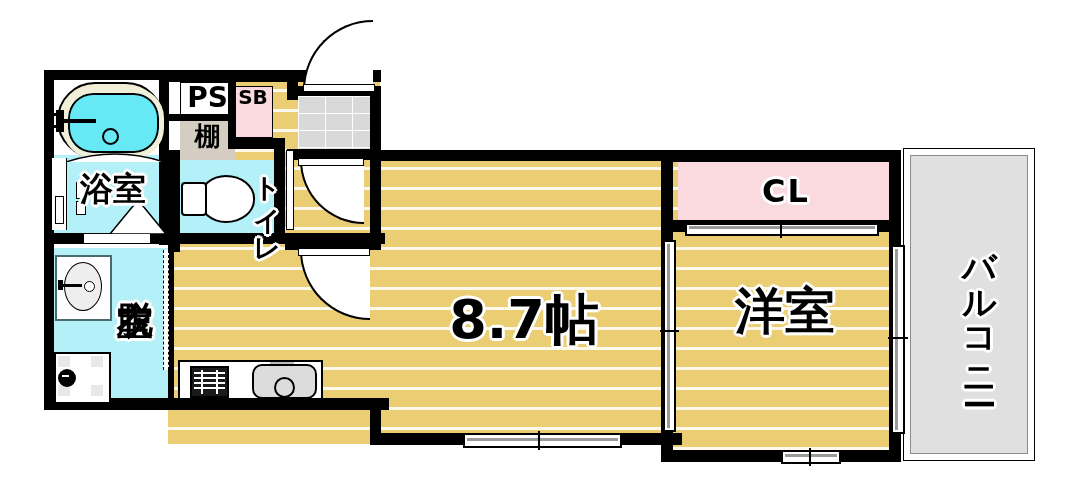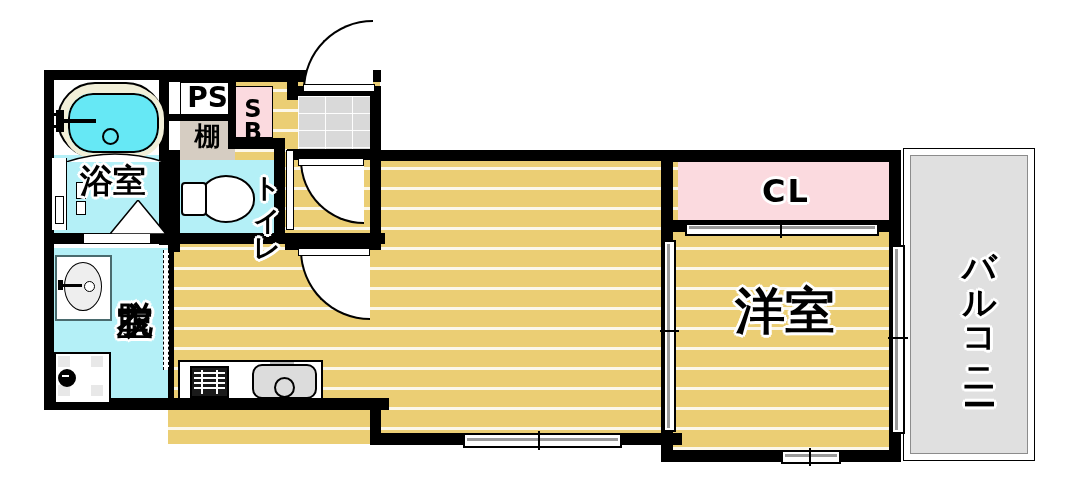--- a/index.html
+++ b/index.html
@@ -220,20 +220,21 @@
     <div class="stove-g" style="left:2px;top:19px;width:31px;height:1.6px;"></div>
     <div class="stove-g" style="left:9px;top:2px;width:1.6px;height:24px;"></div>
     <div class="stove-g" style="left:24px;top:2px;width:1.6px;height:24px;"></div>
   </div>
   <div class="ksink" style="left:252px;top:364px;width:61px;height:31px;"></div>
   <div class="ksinkhole" style="left:274px;top:377px;width:17px;height:17px;"></div>
   <div class="ktap" style="left:270px;top:362px;width:24px;height:2px;"></div>
 
   <div class="lbl" style="left:180px;top:84px;width:55px;font-size:28px;text-shadow:none;">PS</div>
   <div class="lbl" style="left:180px;top:123px;width:55px;font-size:26px;text-shadow:none;">棚</div>
-  <div class="lbl" style="left:236px;top:98px;width:34px;font-size:24px;line-height:0.96;text-shadow:none;white-space:normal;word-break:break-all;">SB</div>
-  <div class="lbl" style="left:60px;top:164px;width:106px;font-size:33px;">浴室</div>
+  <div class="lbl" style="left:236px;top:88px;width:34px;font-size:20px;line-height:0.96;text-shadow:none;white-space:normal;word-break:break-all;">SB</div>
+  <div class="lbl" style="left:60px;top:172px;width:106px;font-size:33px;">浴室</div>
   <div class="lbl vert" style="left:251px;top:158px;width:30px;font-size:27px;">トイレ</div>
   <div class="lbl vert" style="left:113px;top:272px;width:40px;font-size:36px;">脱衣室</div>
+  <div class="lbl" style="left:404px;top:292px;width:240px;font-size:54px;">8.7帖</div>
   <div class="lbl" style="left:678px;top:175px;width:216px;font-size:32px;letter-spacing:2px;">CL</div>
   <div class="lbl" style="left:680px;top:286px;width:210px;font-size:50px;">洋室</div>
 
 </div>
 
 </body></html>

